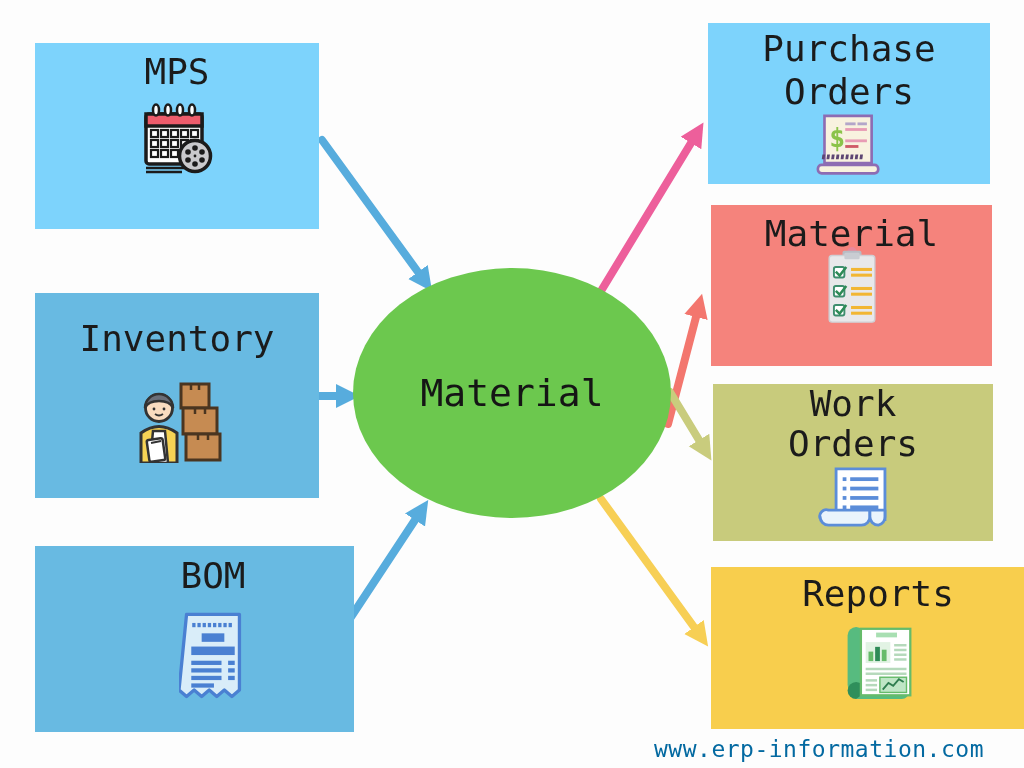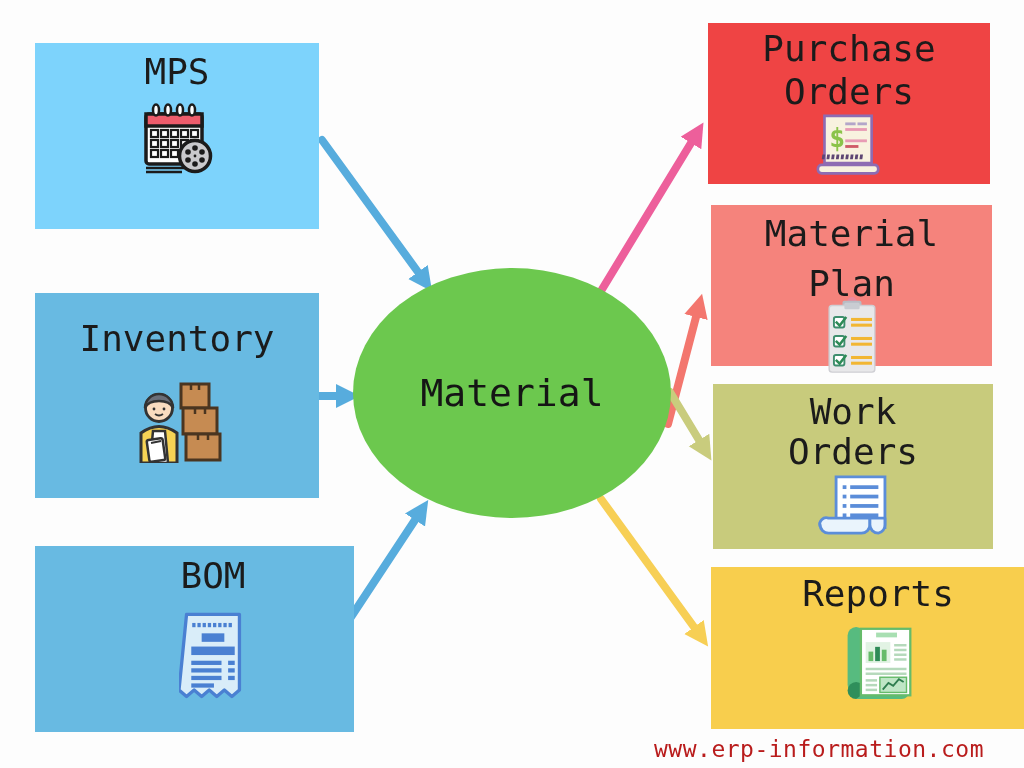--- a/index.html
+++ b/index.html
@@ -16,36 +16,36 @@
   .node .title.two-line{line-height:43px;}
   .ellipse{
     position:absolute;left:353px;top:268px;width:318px;height:250px;
     border-radius:50%;display:flex;flex-direction:column;align-items:center;
     justify-content:center;color:#151515;
   }
   .ellipse .line{font-size:38px;font-weight:500;line-height:56px;white-space:pre;}
   #arrows{position:absolute;left:0;top:0;pointer-events:none;}
   #watermark{
     position:absolute;left:654px;top:736px;width:330px;
-    font-size:23px;color:#b91c1c;letter-spacing:0.5px;white-space:pre;
+    font-size:23px;color:#0369a1;letter-spacing:0.5px;white-space:pre;
   }
   .iconwrap{display:flex;align-items:center;justify-content:center;}
   
   #node-mps{left:35px;top:43px;width:284px;height:179px;padding-top:7px;}
   #node-mps .iconwrap{margin-top:6px;}
   #node-inventory{left:35px;top:293px;width:284px;height:181px;padding-top:24px;}
   #node-inventory .iconwrap{margin-top:20px;}
   #node-bom{left:35px;top:546px;width:282px;height:178px;padding-top:8px;}
   #node-bom .iconwrap{margin-top:12px;}
   #node-purchase{left:708px;top:23px;width:282px;height:157px;padding-top:4px;}
   #node-purchase .title{line-height:43px;}
   #node-material{left:711px;top:205px;width:281px;height:157px;padding-top:4px;}
   #node-material .title{line-height:50px;}
   #node-material .iconwrap{margin-top:-12px;}
-  #node-work{left:713px;top:384px;width:280px;height:157px;padding-top:8px;}
+  #node-work{left:713px;top:384px;width:280px;height:157px;}
   #node-work .title{line-height:40px;}
   #node-work .iconwrap{margin-top:2px;}
   #node-reports{left:711px;top:567px;width:334px;height:156px;padding-top:6px;}
   #node-reports .title{line-height:42px;}
   #node-reports .iconwrap{margin-top:8px;}
 </style>
 </head>
 <body>
 
 <div id="canvas">
@@ -173,21 +173,21 @@
           <rect x="52" y="69" width="7" height="4.5"></rect>
         </g>
       </svg>
     </div>
   </div>
 
   <div class="ellipse" style="background-color: rgb(108, 200, 78);">
     <div class="line">Material</div>
   </div>
 
-  <div class="node" id="node-purchase" style="background-color: #ef4444;">
+  <div class="node" id="node-purchase" style="background-color: #7dd3fc;">
     <div class="title two-line"><span>Purchase</span><br><span>Orders</span></div>
     <div class="iconwrap">
       <svg width="80" height="66" viewBox="0 0 84 70">
         <path d="M16,3 h50 v50 h-50 z" fill="#f8f2df" stroke="#8d6cb3" stroke-width="2.8"></path>
         <text x="21" y="36" font-family="'DejaVu Sans Mono',monospace" font-size="28" font-weight="bold" fill="#8bc34a">$</text>
         <g>
           <rect x="38" y="10" width="11" height="3" fill="#b3a6c9"></rect>
           <rect x="51" y="10" width="10" height="3" fill="#b3a6c9"></rect>
           <rect x="38" y="16" width="23" height="3" fill="#e89bb4"></rect>
           <rect x="38" y="28" width="23" height="3" fill="#e89bb4"></rect>
@@ -203,21 +203,21 @@
             <rect x="50" y="44" width="3" height="5" transform="skewX(-8)"></rect>
             <rect x="55" y="44" width="3" height="5" transform="skewX(-8)"></rect>
             <rect x="60" y="44" width="3" height="5" transform="skewX(-8)"></rect>
         </g>
         <rect x="9" y="55" width="64" height="9" rx="4" fill="#f8f2df" stroke="#8d6cb3" stroke-width="2.8"></rect>
       </svg>
     </div>
   </div>
 
   <div class="node" id="node-material" style="background-color: rgb(245, 131, 124);">
-    <div class="title"><span>Material</span><br><span>Plan</span></div>
+    <div class="title"><span>Material</span><br></div>
     <div class="iconwrap">
       <svg width="62" height="78" viewBox="0 0 64 82">
         <circle cx="32" cy="5" r="5" fill="#e8889c"></circle>
         <rect x="22" y="4" width="20" height="11" rx="2" fill="#b8bcc4"></rect>
         <rect x="8" y="9" width="48" height="70" rx="3" fill="#e8e8ea" stroke="#cfcfd4" stroke-width="1.5"></rect>
         <rect x="24" y="6" width="16" height="7" rx="1.5" fill="#c9ccd2"></rect>
         <g>
           <rect x="13" y="21" width="11" height="11" rx="2" fill="#ffffff" stroke="#3e8e6e" stroke-width="2"></rect>
           <path d="M15,26 l4,4 l7,-9" stroke="#2e8b57" stroke-width="2.6" fill="none"></path>
           <rect x="31" y="22" width="22" height="3.2" fill="#f2b632"></rect>

